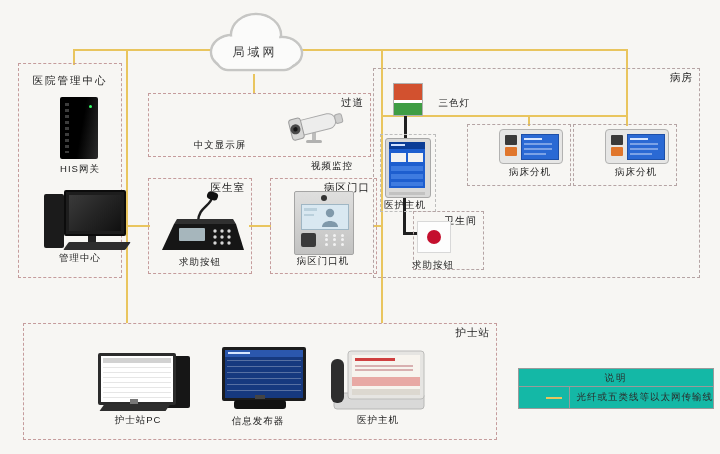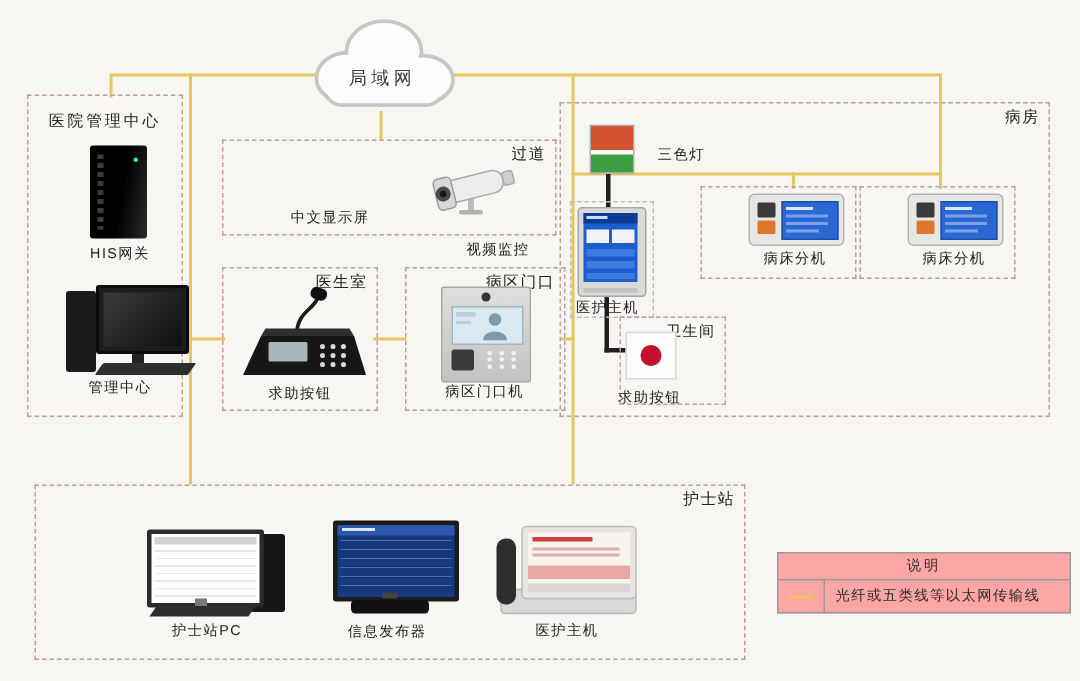--- a/index.html
+++ b/index.html
@@ -15,23 +15,23 @@
   .gray{border-color:#b5a4a4;}
   .title{position:absolute;top:2px;right:6px;font-size:10.5px;letter-spacing:1px;color:#222;white-space:nowrap;}
   .title-c{position:absolute;top:10px;left:0;width:100%;text-align:center;font-size:10.5px;letter-spacing:2px;color:#222;}
   .lbl{position:absolute;font-size:9.5px;color:#222;text-align:center;white-space:nowrap;letter-spacing:1px;}
   .led{
     position:absolute;background:#141414;border:2px solid #2e2e2e;border-radius:2px;
     display:flex;align-items:center;justify-content:center;
   }
   .led span{color:#f03024;font-size:13px;font-weight:bold;letter-spacing:2px;text-shadow:0 0 2px #d01d1d;}
   .tile{position:absolute;background:#fdfdfd;border:1px solid #d8d8d8;}
-  .legend{position:absolute;border:1px solid #9a9a9a;background:#fca5a5;font-size:9.5px;}
+  .legend{position:absolute;border:1px solid #9a9a9a;background:#14b8a6;font-size:9.5px;}
   .legend .hd{border-bottom:1px solid #9a9a9a;text-align:center;line-height:17px;height:17px;letter-spacing:2px;}
-  .legend .row{display:flex;align-items:center;height:21px;border-bottom:1px solid #9a9a9a;}
+  .legend .row{display:flex;align-items:center;height:21px;border-bottom:1px solid #9a9a9a;justify-content:flex-end;}
   .legend .row:last-child{border-bottom:none;}
   .legend .c1{width:30px;display:flex;align-items:center;justify-content:center;align-self:stretch;border-right:1px solid #9a9a9a;}
   .legend .c2{padding-left:7px;letter-spacing:1px;}
   .swatch-y{width:16px;height:2px;background:#e9c55e;}
   .swatch-b{width:16px;height:3px;background:#1f1f1f;}
 </style>
 </head>
 <body>
 
 <div id="canvas">

